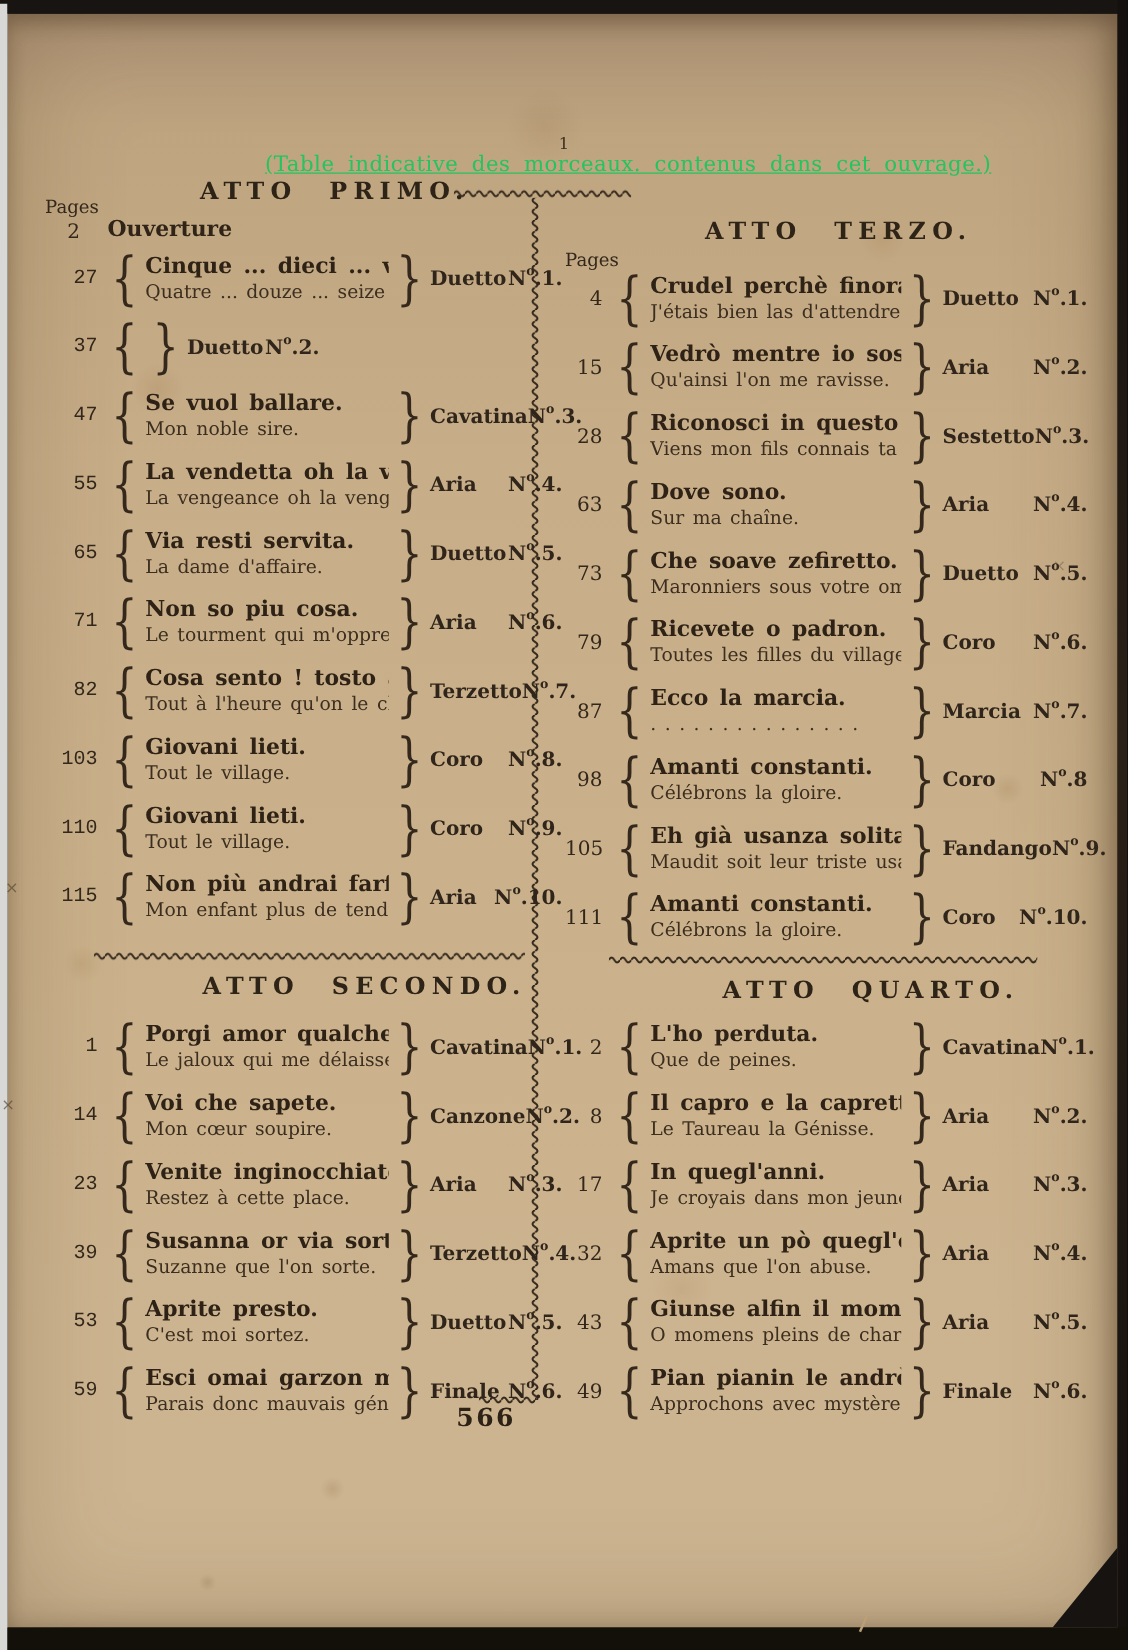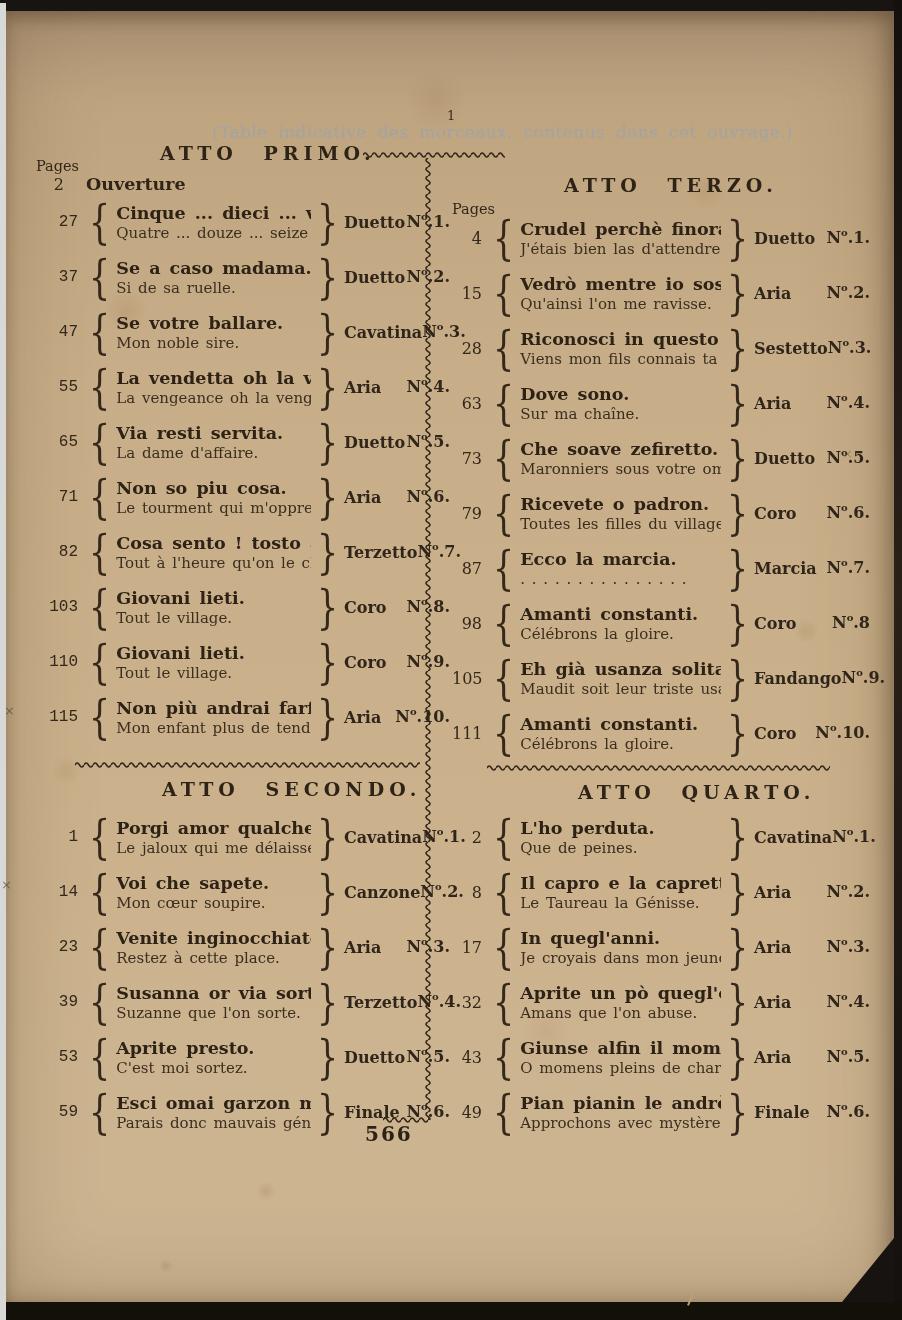--- a/index.html
+++ b/index.html
@@ -25,21 +25,21 @@
       radial-gradient(circle 44px at 430px 90px,  rgba(120,85,45,.10), transparent 70%),
       linear-gradient(180deg,#b2977a 0%,#bea47f 7%,#c7ad88 28%,#cab18b 55%,#cdb490 82%,#ccb491 100%);
     box-shadow: inset 0 0 90px rgba(88,66,38,.30), inset -10px 0 22px rgba(58,42,24,.28), inset 0 8px 14px rgba(58,42,24,.25);
   }
   #band-top{position:absolute;left:6px;top:0;width:896px;height:11px;background:#181411;}
   #band-right{position:absolute;right:0;top:0;width:8px;height:1320px;background:linear-gradient(180deg,#14100e,#2a2118 45%,#14100e);}
   #band-bottom{position:absolute;left:6px;bottom:0;width:896px;height:18px;background:#131009;}
   #corner-cut{position:absolute;right:8px;bottom:18px;width:0;height:0;border-bottom:64px solid #171310;border-left:52px solid transparent;}
 
   .abs{position:absolute;}
-  .doc-title{font-size:17px;letter-spacing:.4px;word-spacing:5px;white-space:nowrap;color:#a3a3a3;}
+  .doc-title{font-size:17px;letter-spacing:.4px;word-spacing:5px;white-space:nowrap;color:#22c55e;text-decoration:underline;}
   .corner-num{font-size:13px;color:#3a2d1e;}
   .act-title{font-size:19px;font-weight:700;letter-spacing:5px;word-spacing:14px;white-space:nowrap;color:#2e2317;margin-left:24px;}
   .pages-head{font-size:14.5px;color:#32271a;}
 
   .entries{position:absolute;}
   .entry{display:flex;align-items:center;height:44px;margin-bottom:11px;}
   .pg{font-size:16px;text-align:right;flex:0 0 auto;color:#32271a;}
   .col-l .pg{width:40px;font-family:Liberation Mono, monospace;}
   .col-r .pg{width:30px;}
   .brace{font-size:46px;line-height:44px;font-weight:400;transform:scaleX(.72);flex:0 0 auto;color:#33281b;}
@@ -129,36 +129,32 @@
       <span class="brace cb">}</span>
       <span class="label">
         <span class="genre">Duetto</span>
         <span class="no"><span class="npre">N</span><sup class="nsup">o</sup><span class="nonum">.1.</span></span>
       </span>
     </div>
 
     <div class="entry">
       <span class="pg">37</span>
       <span class="brace ob">{</span>
-      <span class="titles">
-        <span class="it">Se a caso madama.</span>
-        <span class="fr">Si de sa ruelle.</span>
-      </span>
       <span class="brace cb">}</span>
       <span class="label">
         <span class="genre">Duetto</span>
         <span class="no"><span class="npre">N</span><sup class="nsup">o</sup><span class="nonum">.2.</span></span>
       </span>
     </div>
 
     <div class="entry">
       <span class="pg">47</span>
       <span class="brace ob">{</span>
       <span class="titles">
-        <span class="it">Se votre ballare.</span>
+        <span class="it">Se vuol ballare.</span>
         <span class="fr">Mon noble sire.</span>
       </span>
       <span class="brace cb">}</span>
       <span class="label">
         <span class="genre">Cavatina</span>
         <span class="no"><span class="npre">N</span><sup class="nsup">o</sup><span class="nonum">.3.</span></span>
       </span>
     </div>
 
     <div class="entry">

